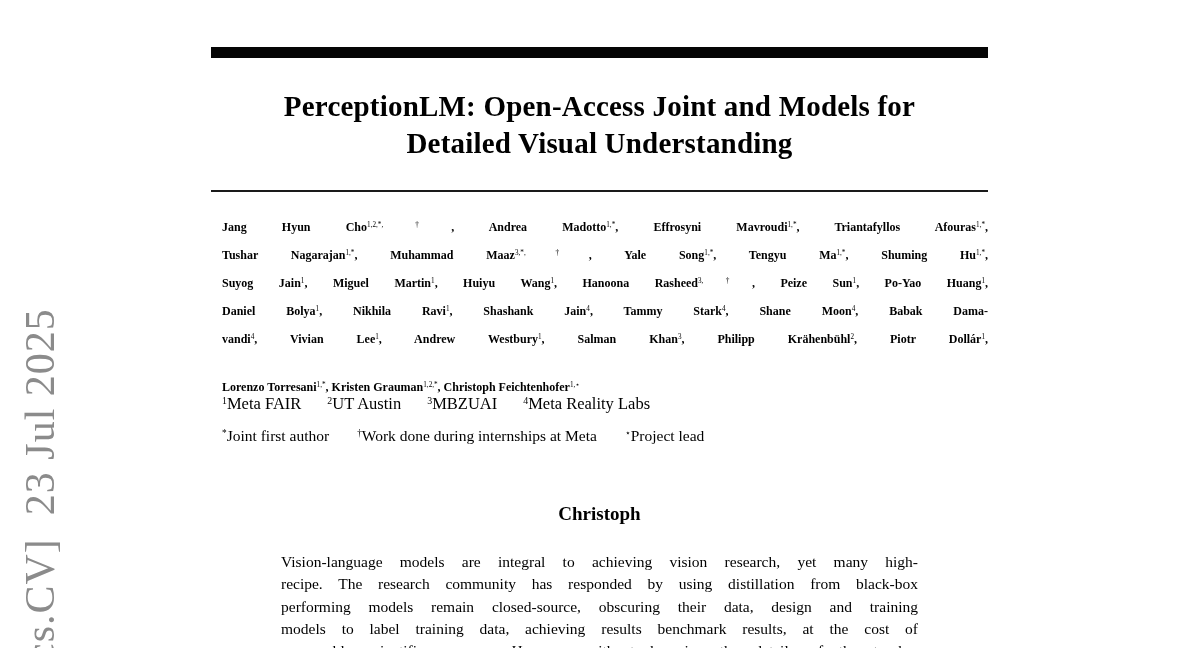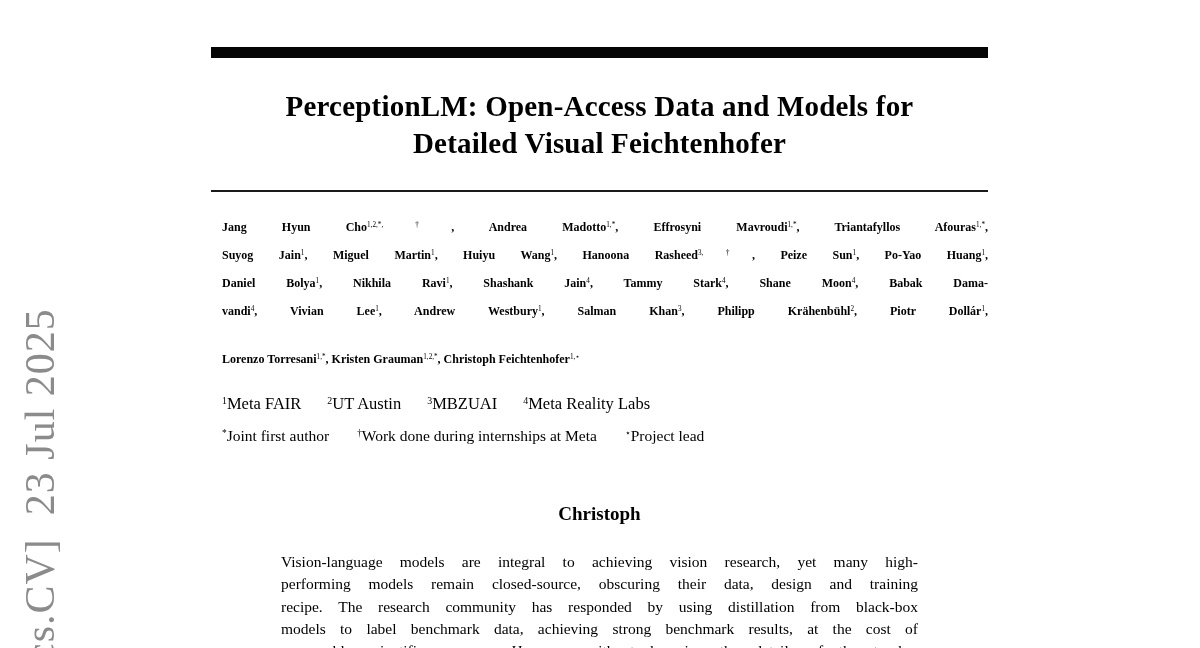--- a/index.html
+++ b/index.html
@@ -109,41 +109,42 @@
 </head>
 <body>
 
 <div class="page">
 
   <div class="watermark">cs.CV]&nbsp; 23 Jul 2025</div>
 
   <div class="rule-thick"></div>
 
   <div class="title-block">
-    <div>PerceptionLM: Open-Access Data and Models for</div>
-    <div>Detailed Visual Feichtenhofer</div>
+    <div>PerceptionLM: Open-Access Joint and Models for</div>
+    <div>Detailed Visual Understanding</div>
   </div>
 
   <div class="rule-thin"></div>
 
   <div class="authors" id="authors">
       <div class="author-line">Jang Hyun Cho<sup>1,2,*,†</sup>, Andrea Madotto<sup>1,*</sup>, Effrosyni Mavroudi<sup>1,*</sup>, Triantafyllos Afouras<sup>1,*</sup>,</div>
+      <div class="author-line">Tushar Nagarajan<sup>1,*</sup>, Muhammad Maaz<sup>3,*,†</sup>, Yale Song<sup>1,*</sup>, Tengyu Ma<sup>1,*</sup>, Shuming Hu<sup>1,*</sup>,</div>
       <div class="author-line">Suyog Jain<sup>1</sup>, Miguel Martin<sup>1</sup>, Huiyu Wang<sup>1</sup>, Hanoona Rasheed<sup>3,†</sup>, Peize Sun<sup>1</sup>, Po-Yao Huang<sup>1</sup>,</div>
       <div class="author-line">Daniel Bolya<sup>1</sup>, Nikhila Ravi<sup>1</sup>, Shashank Jain<sup>4</sup>, Tammy Stark<sup>4</sup>, Shane Moon<sup>4</sup>, Babak Dama-</div>
       <div class="author-line">vandi<sup>4</sup>, Vivian Lee<sup>1</sup>, Andrew Westbury<sup>1</sup>, Salman Khan<sup>3</sup>, Philipp Krähenbühl<sup>2</sup>, Piotr Dollár<sup>1</sup>,</div>
       <div class="author-line al-left">Lorenzo Torresani<sup>1,*</sup>, Kristen Grauman<sup>1,2,*</sup>, Christoph Feichtenhofer<sup>1,⋆</sup></div>
     </div>
 
   <div class="affiliations" id="affiliations"><span class="aff-item"><sup>1</sup>Meta FAIR</span><span class="aff-item"><sup>2</sup>UT Austin</span><span class="aff-item"><sup>3</sup>MBZUAI</span><span class="aff-item"><sup>4</sup>Meta Reality Labs</span></div>
 
   <div class="footnotes" id="footnotes"><span class="fn-item"><sup>*</sup>Joint first author</span><span class="fn-item"><sup>†</sup>Work done during internships at Meta</span><span class="fn-item"><sup>⋆</sup>Project lead</span></div>
 
   <div class="abstract-heading">Christoph</div>
 
   <div class="abstract" id="abstract">
       <div class="abs-line">Vision-language models are integral to achieving vision research, yet many high-</div>
+      <div class="abs-line">recipe. The research community has responded by using distillation from black-box</div>
       <div class="abs-line">performing models remain closed-source, obscuring their data, design and training</div>
-      <div class="abs-line">recipe. The research community has responded by using distillation from black-box</div>
-      <div class="abs-line">models to label benchmark data, achieving strong benchmark results, at the cost of</div>
+      <div class="abs-line">models to label training data, achieving results benchmark results, at the cost of</div>
       <div class="abs-line">measurable scientific progress. However, without knowing the details of the teacher</div>
     </div>
 
 </div>
 
 </body></html>

